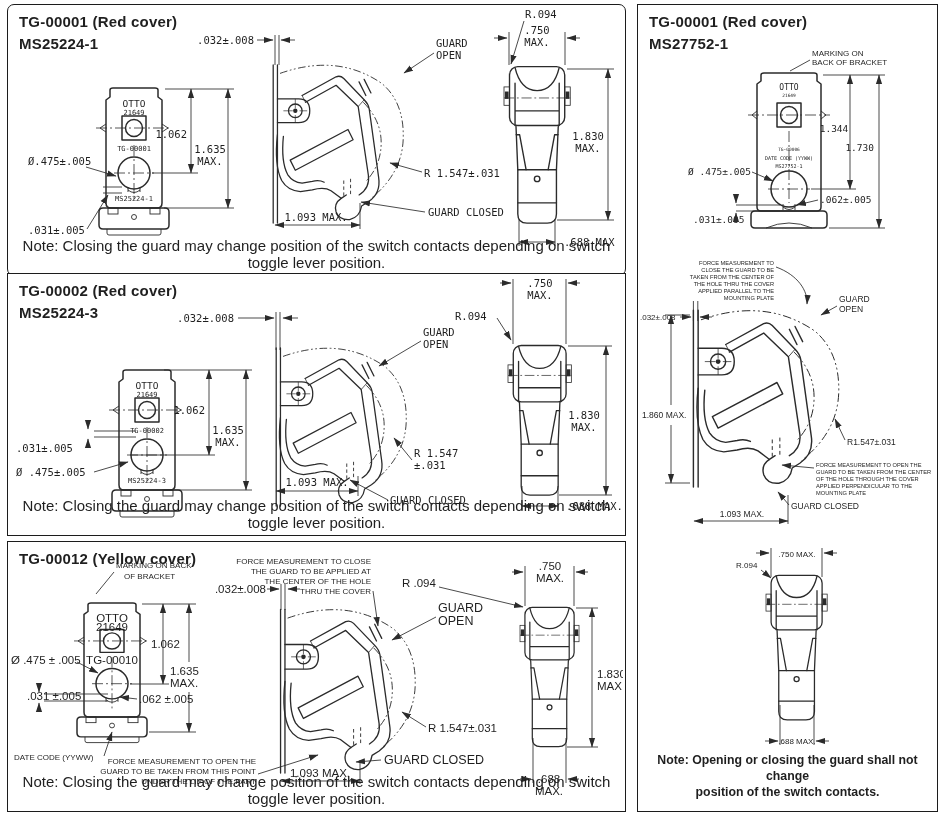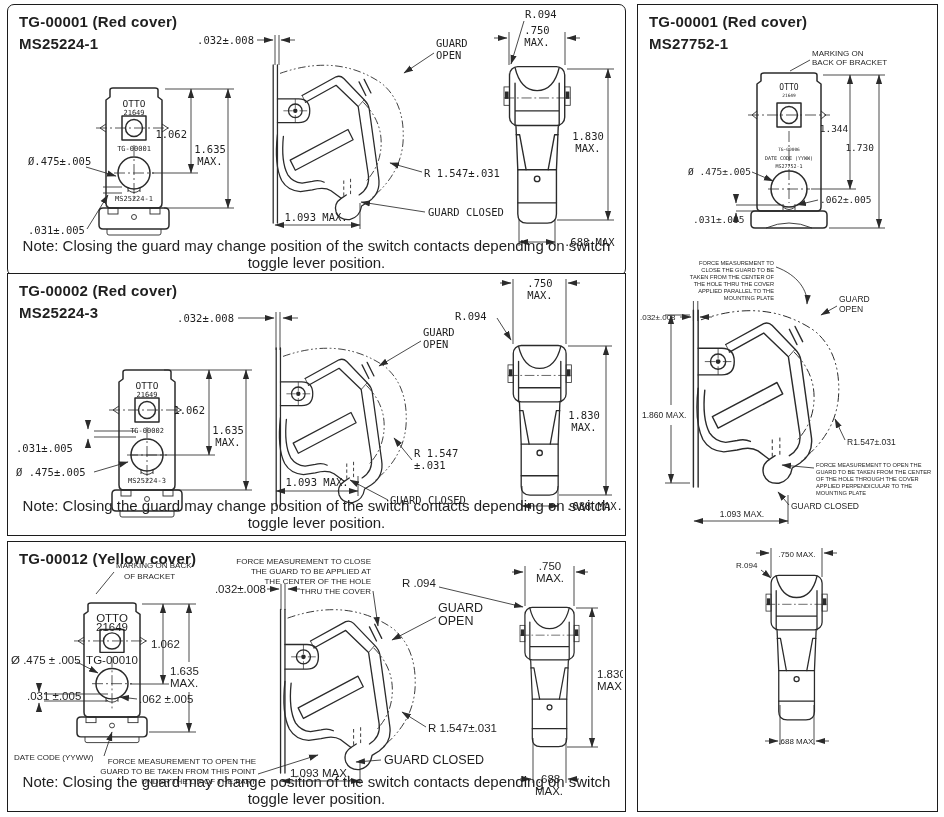--- a/index.html
+++ b/index.html
@@ -360,13 +360,17 @@
     <path class="dim" d="M133,543 V572 M184,543 V572"></path>
     <line class="dim" x1="118" y1="548" x2="131" y2="548" marker-end="url(#ar)"></line>
     <line class="dim" x1="199" y1="548" x2="186" y2="548" marker-end="url(#ar)"></line>
     <text class="fm" font-size="7.5" x="98" y="563">R.094</text>
     <line class="dim" x1="123" y1="565" x2="133" y2="573" marker-end="url(#ar)"></line>
     <text class="fm mid" font-size="7.5" x="159" y="739">.688 MAX.</text>
     <path class="dim" d="M142,700 V740 M176,700 V740"></path>
     <line class="dim" x1="127" y1="736" x2="140" y2="736" marker-end="url(#ar)"></line>
     <line class="dim" x1="191" y1="736" x2="178" y2="736" marker-end="url(#ar)"></line>
   </svg>
+  <div class="note2">
+    <div>Note: Opening or closing the guard shall not change</div>
+    <div>position of the switch contacts.</div>
+  </div>
 </div>
 
 </body></html>

